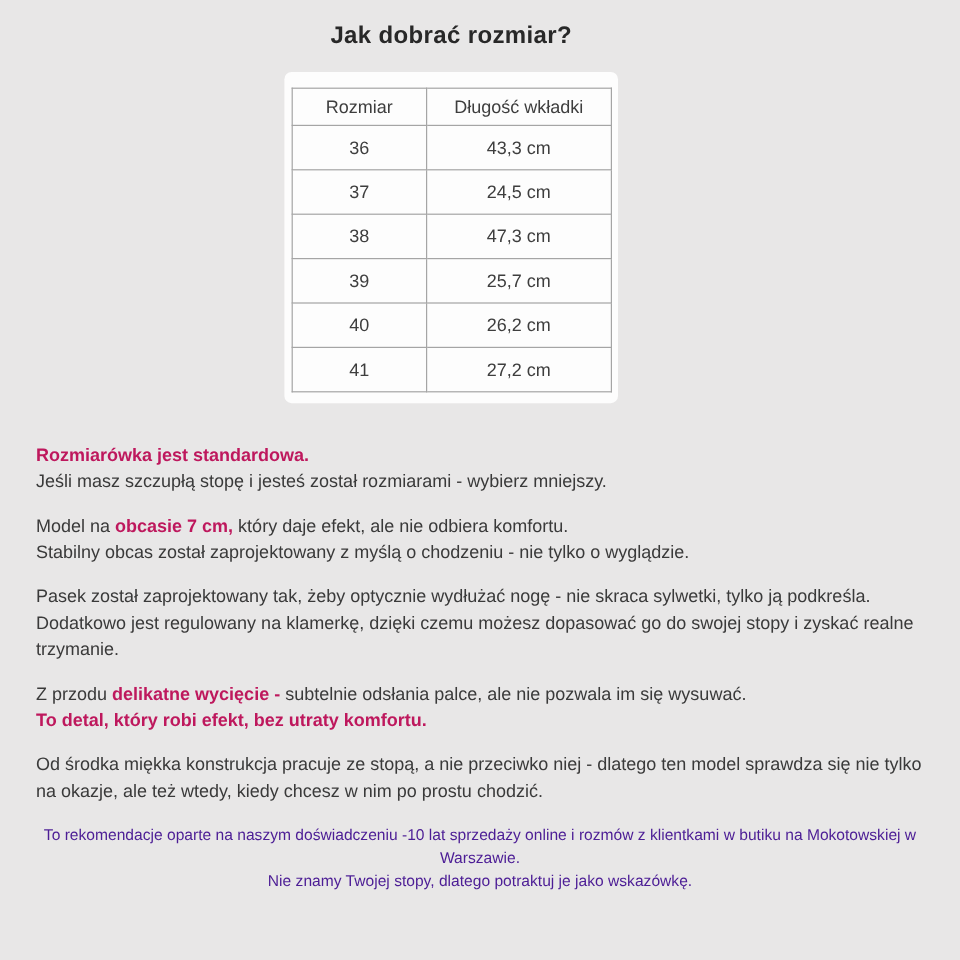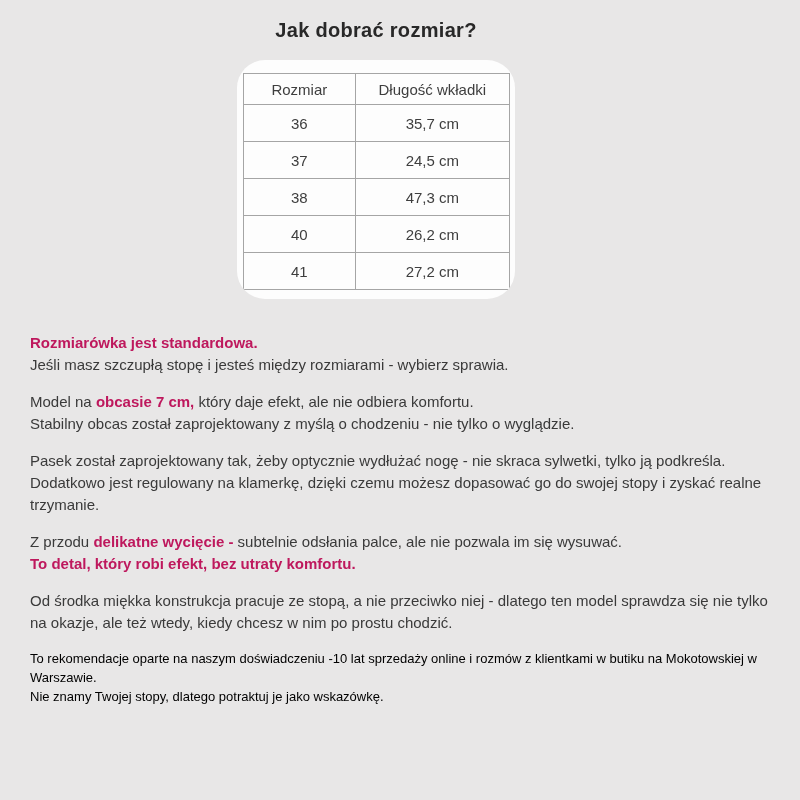--- a/index.html
+++ b/index.html
@@ -19,21 +19,21 @@
     font-size: 20px;
     font-weight: 700;
     letter-spacing: 0.3px;
     color: #282828;
     line-height: 26px;
   }
   .card {
     width: 278px;
     margin: 17px auto 0 auto;
     background: #fdfdfd;
-    border-radius: 28px;
+    border-radius: 6px;
     padding: 13px 5px 9px 5px;
     overflow: hidden;
   }
   table.size-table {
     width: 267px;
     margin: 0 auto;
     border-collapse: collapse;
     font-size: 15px;
     color: #3e3e3e;
   }
@@ -57,21 +57,22 @@
   }
   .content p { margin: 0 0 15px 0; }
   .ln { display: block; }
   .b { font-weight: 700; color: #be185d; }
 
   .footnote {
     margin: 0 30px 0 30px;
     width: 740px;
     font-size: 13px;
     line-height: 19px;
-    color: #000000;
+    color: #4c1d95;
+    text-align: center;
   }
 </style>
 </head>
 <body>
 
 <div class="page">
 
   <div class="top-block">
     <h1 class="page-title">Jak dobrać rozmiar?</h1>
 
@@ -79,48 +80,52 @@
       <table class="size-table">
         <thead>
           <tr>
             <th>Rozmiar</th>
             <th>Długość wkładki</th>
           </tr>
         </thead>
         <tbody>
           <tr>
             <td>36</td>
-            <td>35,7 cm</td>
+            <td>43,3 cm</td>
           </tr>
           <tr>
             <td>37</td>
             <td>24,5 cm</td>
           </tr>
           <tr>
             <td>38</td>
             <td>47,3 cm</td>
+          </tr>
+          <tr>
+            <td>39</td>
+            <td>25,7 cm</td>
           </tr>
           <tr>
             <td>40</td>
             <td>26,2 cm</td>
           </tr>
           <tr>
             <td>41</td>
             <td>27,2 cm</td>
           </tr>
         </tbody>
       </table>
     </div>
   </div>
 
   <div class="content">
 
     <p>
       <span class="ln"><span class="b">Rozmiarówka jest standardowa.</span></span>
-      <span class="ln"><span>Jeśli masz szczupłą stopę i jesteś między rozmiarami - wybierz sprawia.</span></span>
+      <span class="ln"><span>Jeśli masz szczupłą stopę i jesteś został rozmiarami - wybierz mniejszy.</span></span>
     </p>
 
     <p>
       <span class="ln"><span>Model na </span><span class="b">obcasie 7 cm,</span><span> który daje efekt, ale nie odbiera komfortu.</span></span>
       <span class="ln"><span>Stabilny obcas został zaprojektowany z myślą o chodzeniu - nie tylko o wyglądzie.</span></span>
     </p>
 
     <p>
       <span class="ln"><span>Pasek został zaprojektowany tak, żeby optycznie wydłużać nogę - nie skraca sylwetki, tylko ją podkreśla. Dodatkowo jest regulowany na klamerkę, dzięki czemu możesz dopasować go do swojej stopy i zyskać realne trzymanie.</span></span>
     </p>

